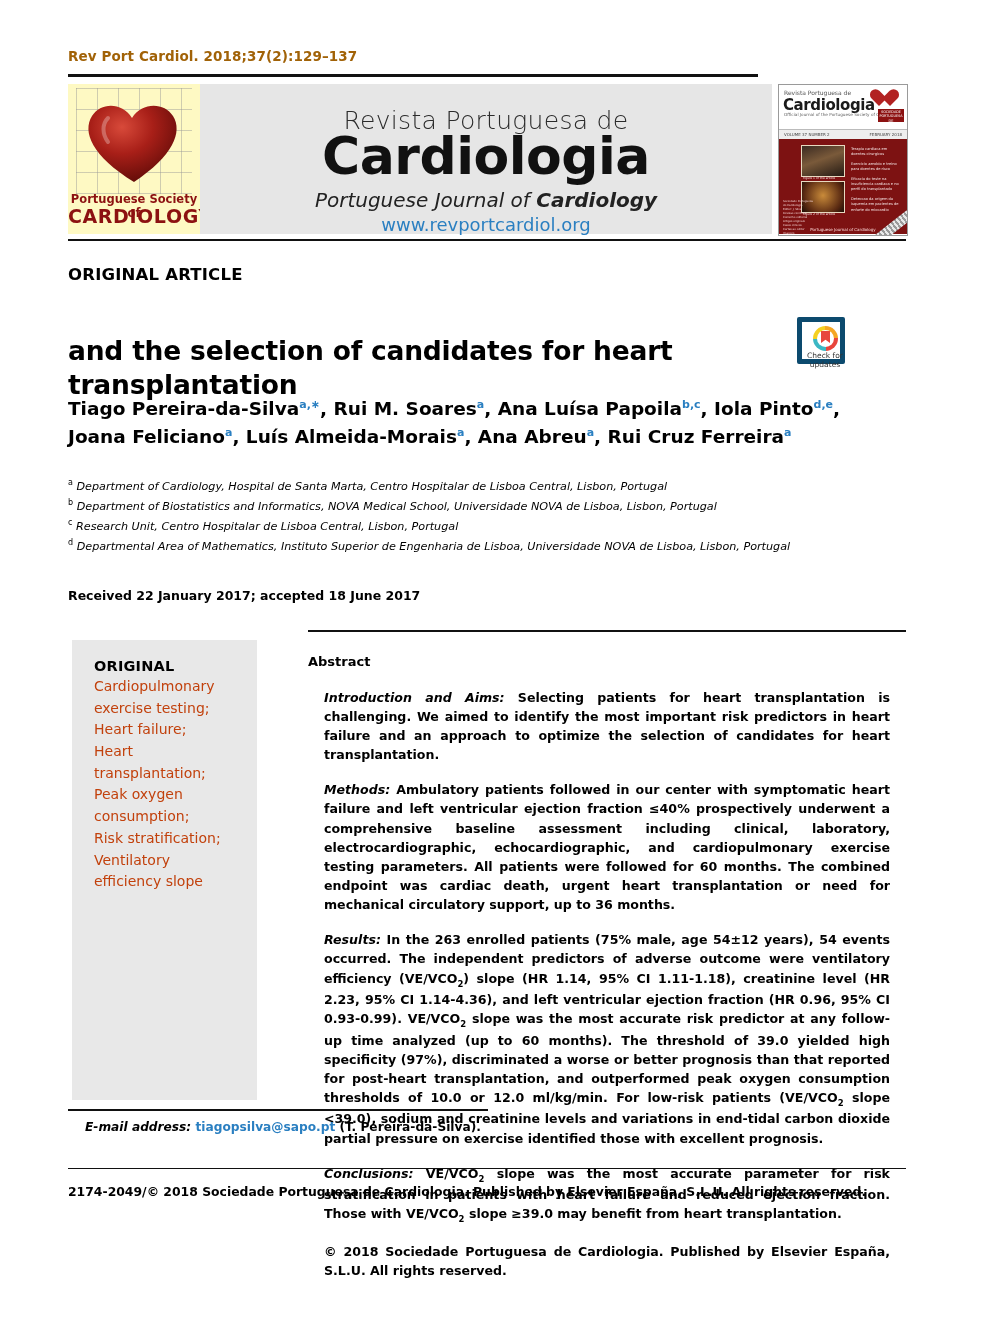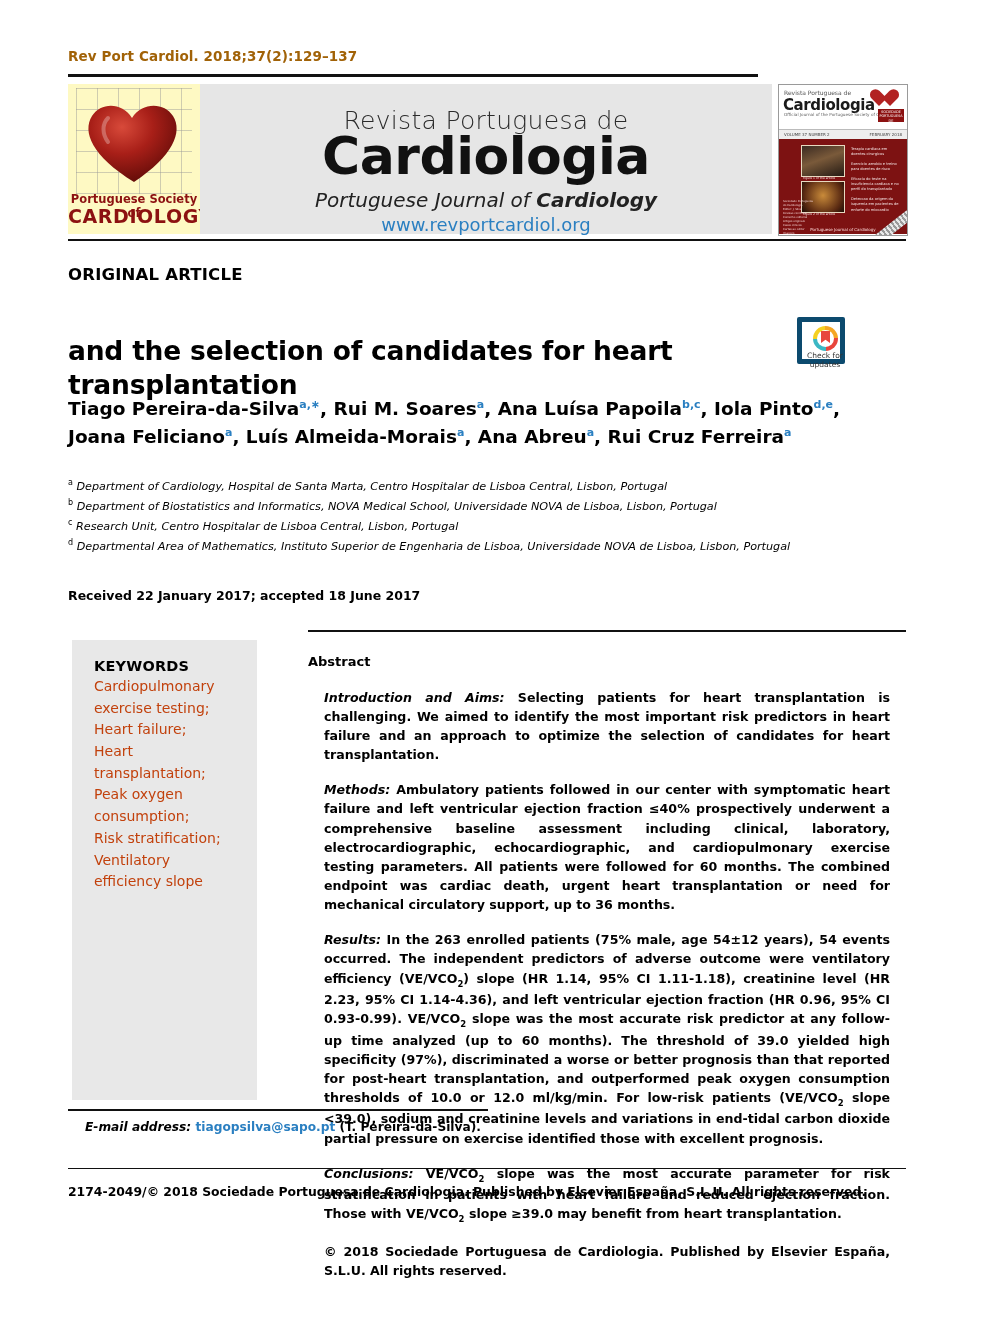--- a/index.html
+++ b/index.html
@@ -471,21 +471,21 @@
     <div><sup>a</sup> <span>Department of Cardiology, Hospital de Santa Marta, Centro Hospitalar de Lisboa Central, Lisbon, Portugal</span></div>
     <div><sup>b</sup> <span>Department of Biostatistics and Informatics, NOVA Medical School, Universidade NOVA de Lisboa, Lisbon, Portugal</span></div>
     <div><sup>c</sup> <span>Research Unit, Centro Hospitalar de Lisboa Central, Lisbon, Portugal</span></div>
     <div><sup>d</sup> <span>Departmental Area of Mathematics, Instituto Superior de Engenharia de Lisboa, Universidade NOVA de Lisboa, Lisbon, Portugal</span></div>
   </div>
 
   <div class="received">Received 22 January 2017; accepted 18 June 2017</div>
 
   <div class="kw-box">
     <div class="kw-inner">
-      <div class="kw-title">KEYWORDS</div>
+      <div class="kw-title">ORIGINAL</div>
       <div class="kw-list">
         <div>Cardiopulmonary exercise testing;</div>
         <div>Heart failure;</div>
         <div>Heart transplantation;</div>
         <div>Peak oxygen consumption;</div>
         <div>Risk stratification;</div>
         <div>Ventilatory efficiency slope</div>
       </div>
     </div>
   </div>

